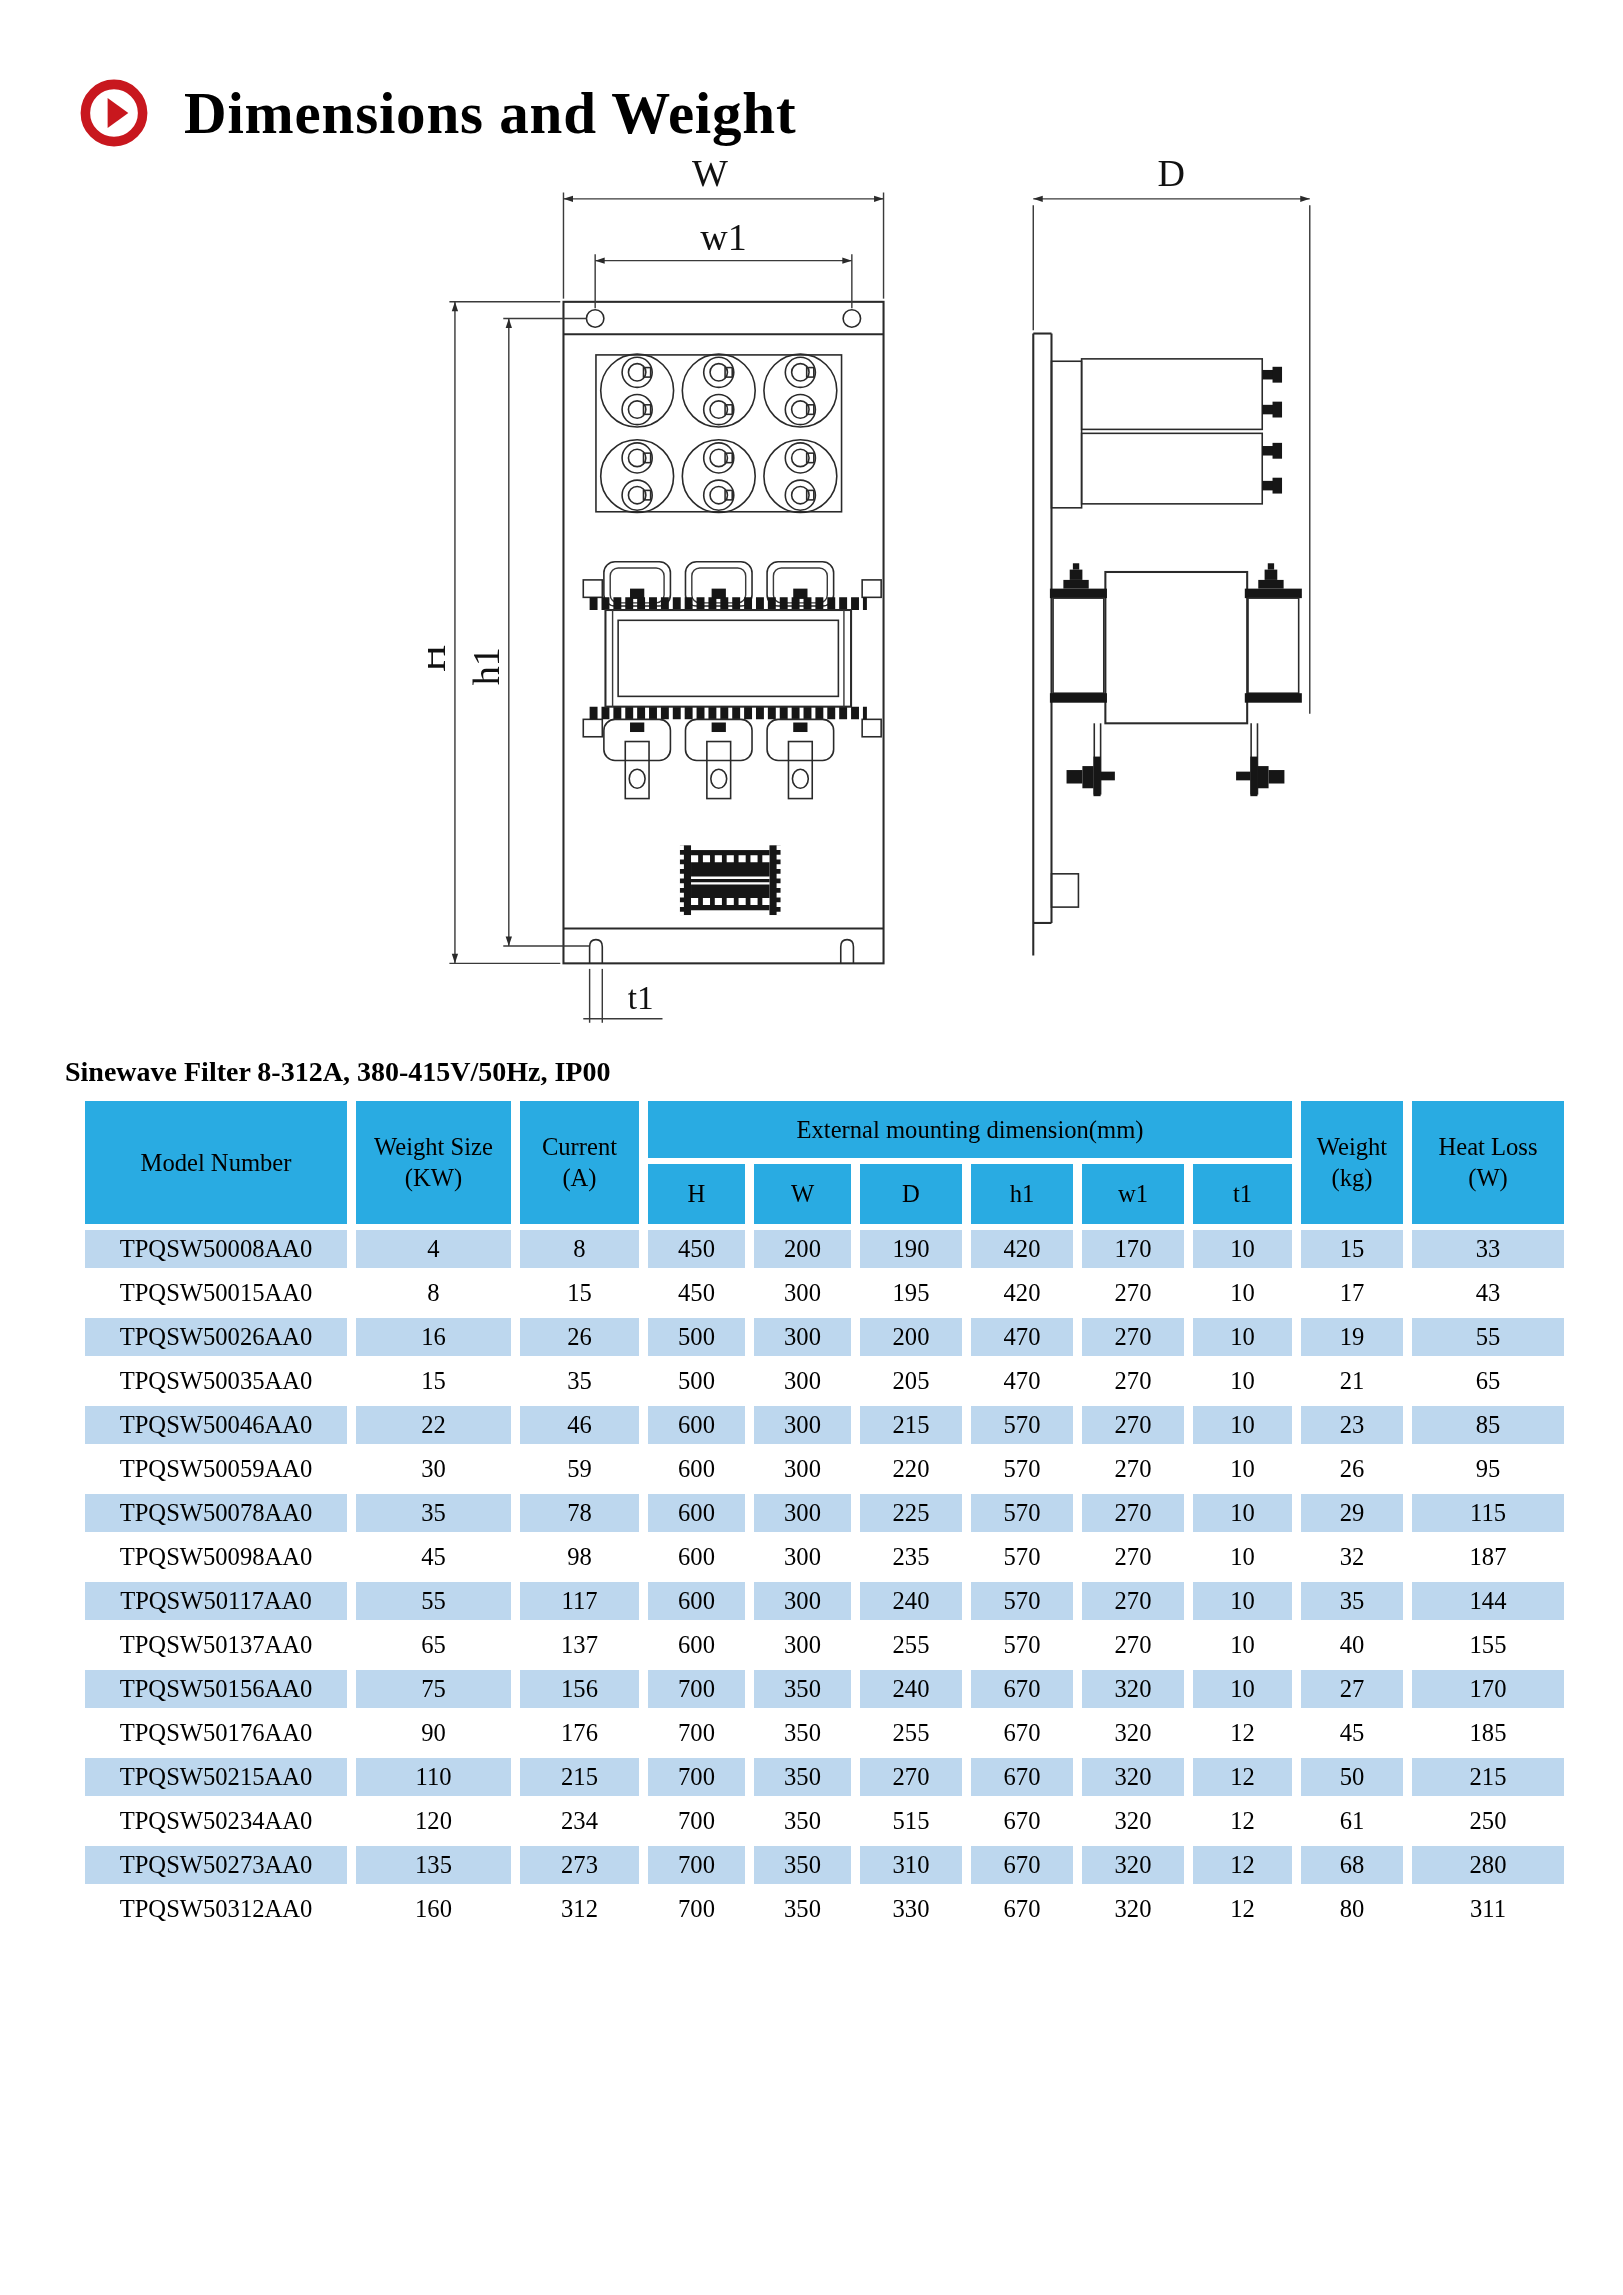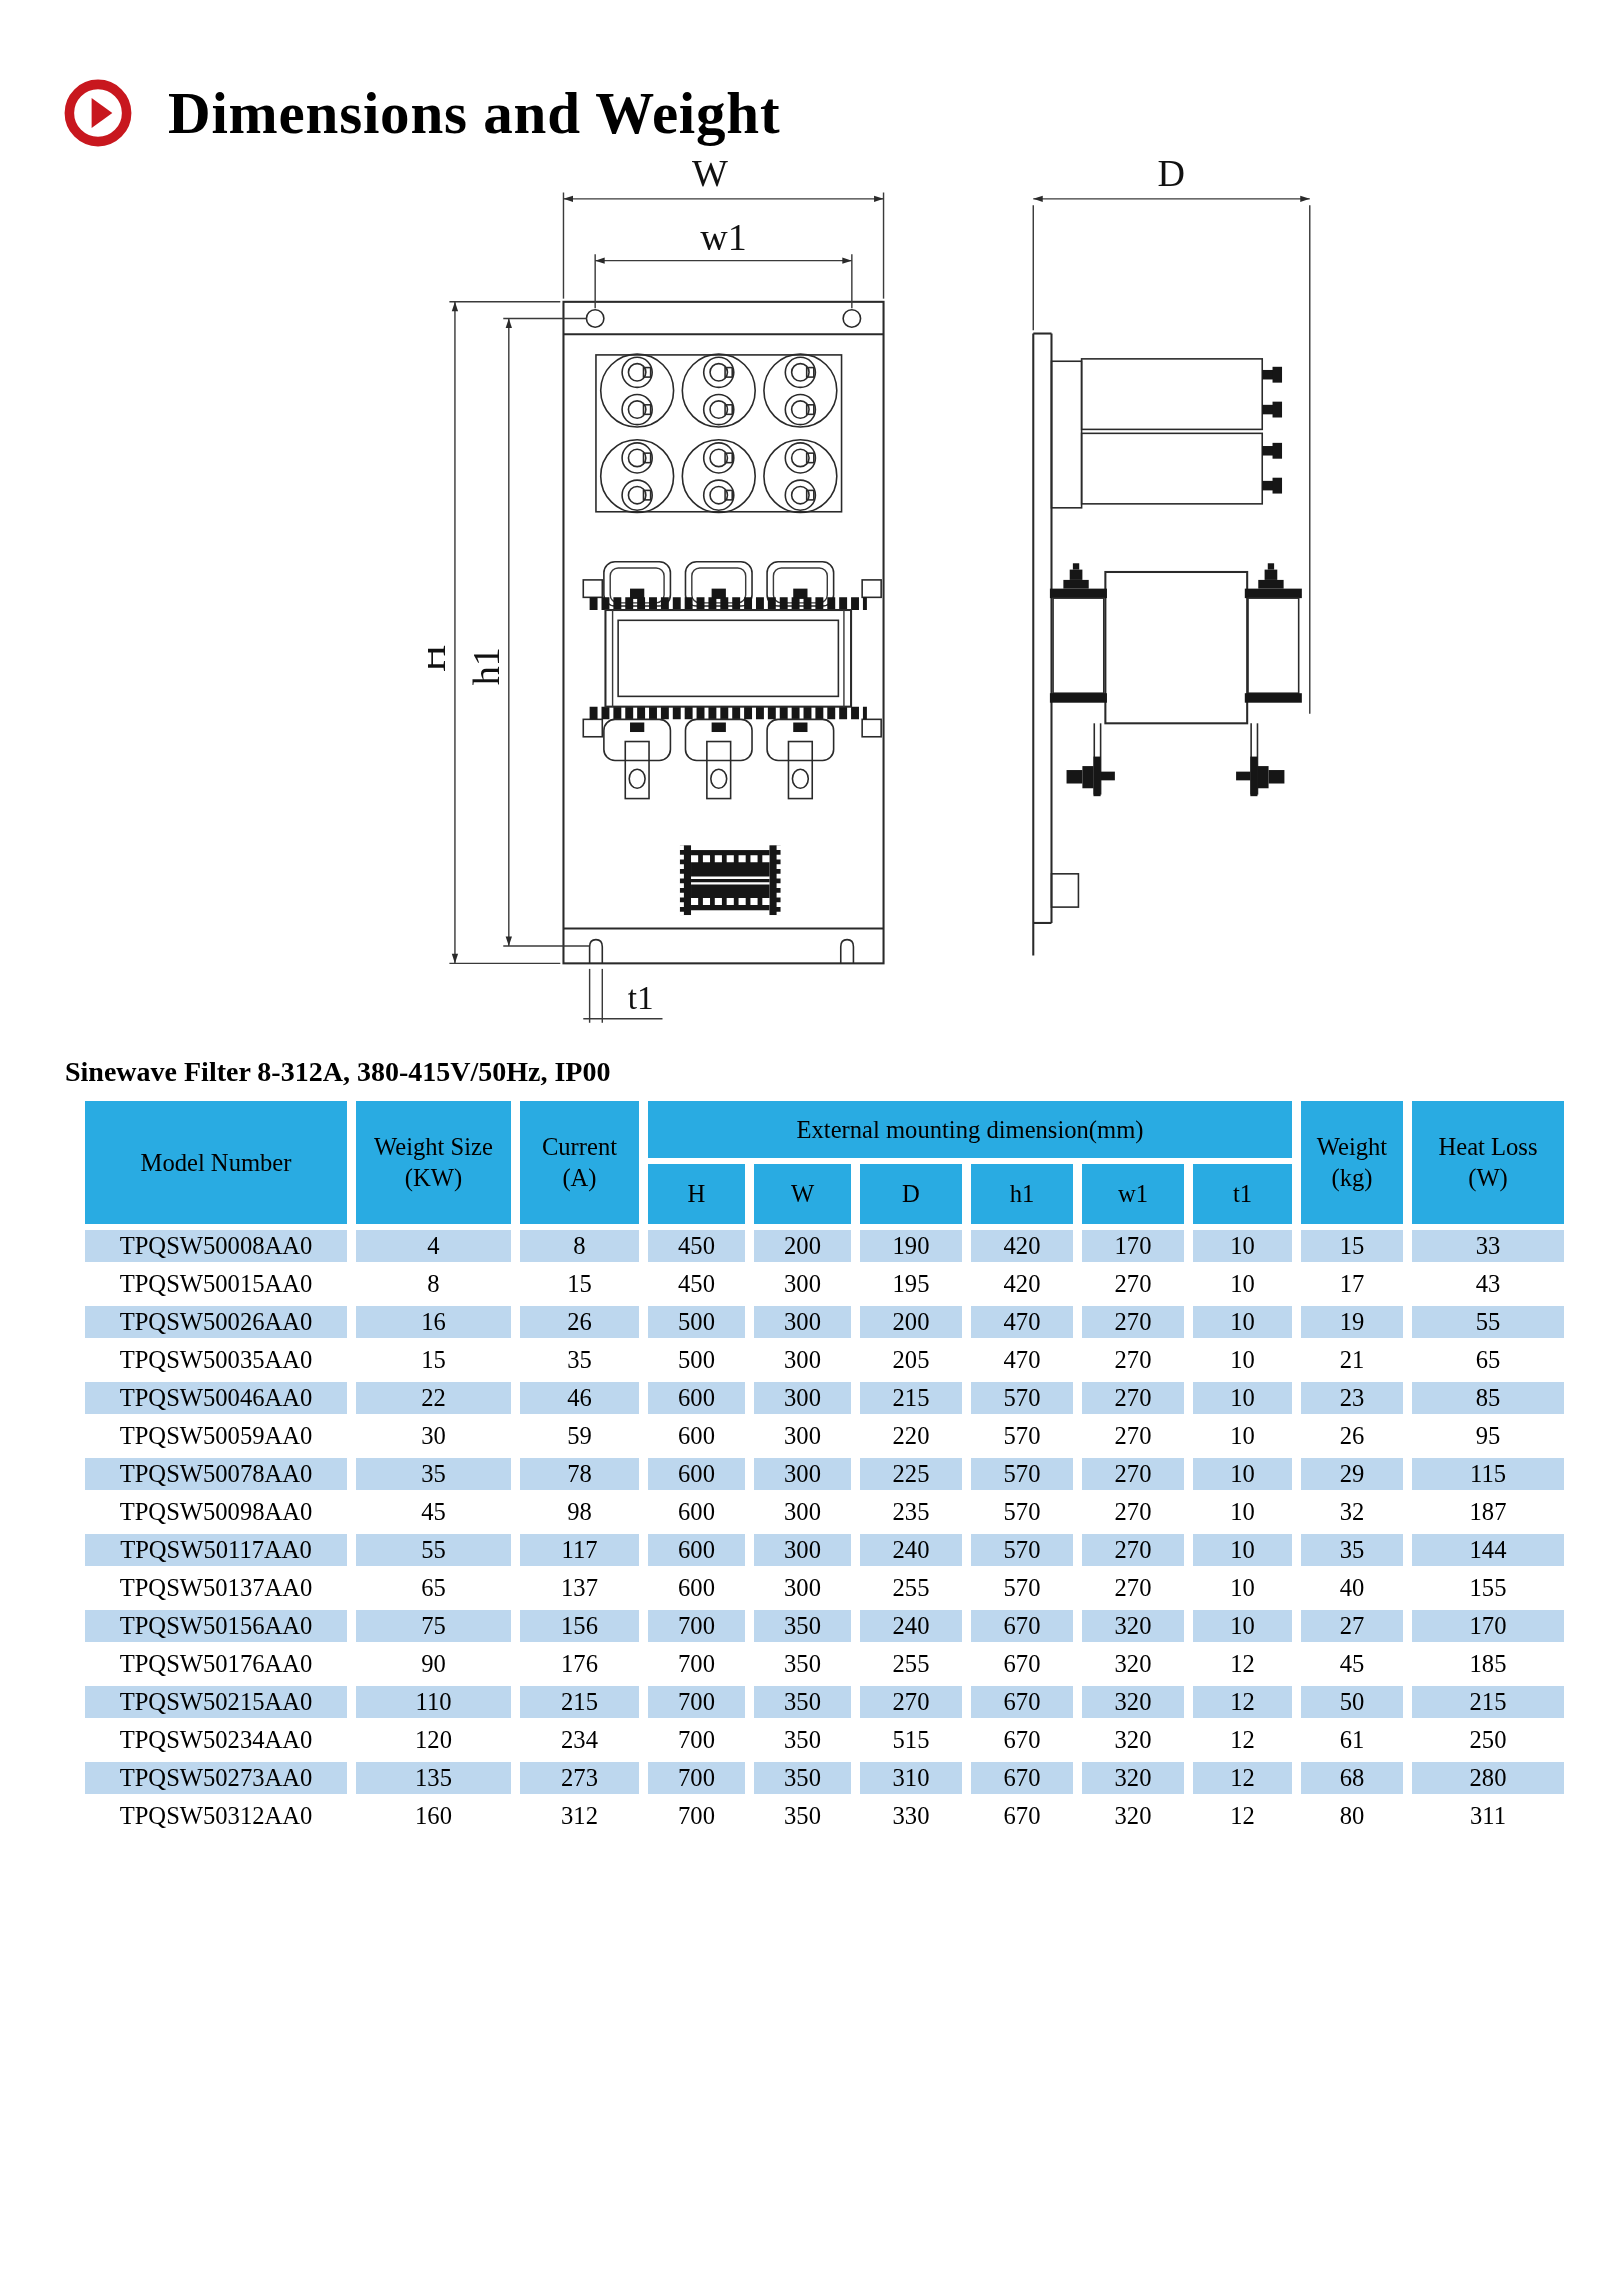--- a/index.html
+++ b/index.html
@@ -1,20 +1,20 @@
 <!DOCTYPE html>
 <html style="font-size:12.7px"><head>
 <meta charset="utf-8">
 <style>
   html,body{margin:0;padding:0;background:#fff;}
   .page{position:relative;width:1623px;height:2295px;background:#ffffff;overflow:hidden;
         font-family:"Liberation Serif", serif;color:#000;}
 
   
-  .title-row{position:absolute;left:63px;top:78px;display:flex;align-items:center;gap:35px;}
+  .title-row{position:absolute;left:79px;top:78px;display:flex;align-items:center;gap:35px;}
   .title-icon{width:70px;height:70px;flex:0 0 auto;}
   .page-title{font-size:59px;font-weight:bold;letter-spacing:0.8px;line-height:1;}
 
   
   .drawing{position:absolute;left:428px;top:151px;width:919px;height:880px;}
   .drawing svg{display:block;width:100%;height:100%;}
   .dline{stroke:#2a2a2a;stroke-width:2.6;fill:none;}
   .dthin{stroke:#3a3a3a;stroke-width:1.8;fill:none;}
   .ddet{stroke:#2a2a2a;stroke-width:2;fill:none;}
   .dfill{fill:#161616;stroke:none;}
@@ -24,21 +24,21 @@
   
   .caption{position:absolute;left:65px;top:1056px;font-size:28px;font-weight:bold;}
 
   
   .dtable{position:absolute;left:76px;top:1095px;border-collapse:separate;border-spacing:9.5px 6.3px;
           table-layout:fixed;font-size:24.6px;text-align:center;}
   .dtable th{font-weight:normal;}
   .dtable .hd{background:#29abe2;}
   .hrow1{height:57px;}
   .hrow2{height:60px;}
-  .dtable tbody tr{height:32px;}
+  .dtable tbody tr{height:38px;}
   .dtable tbody tr.row-blue td{background:#bdd7ee;}
   .dtable tbody tr.row-white td{background:#ffffff;}
   .hline{display:block;line-height:1.25;}
 </style>
 </head>
 <body>
 
 <div class="page">
 
   <div class="title-row">

